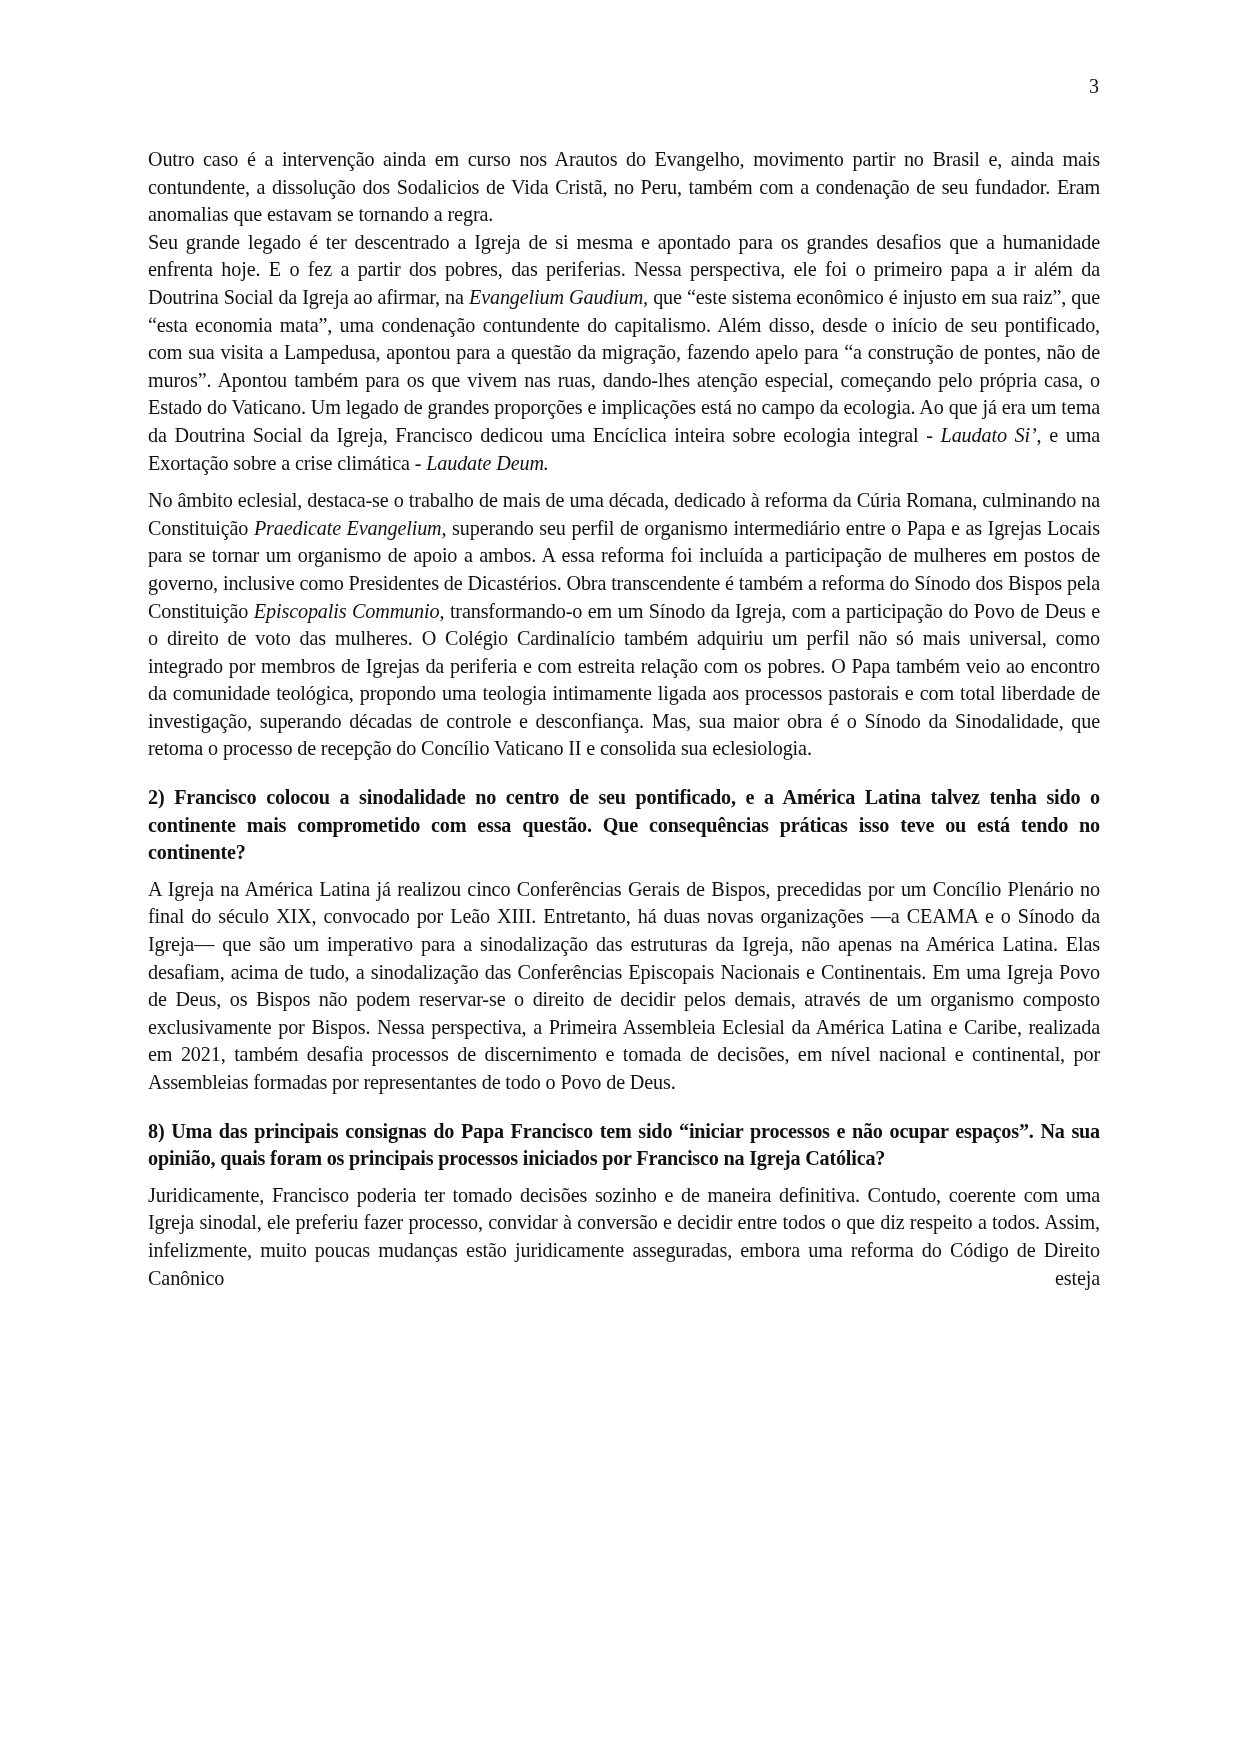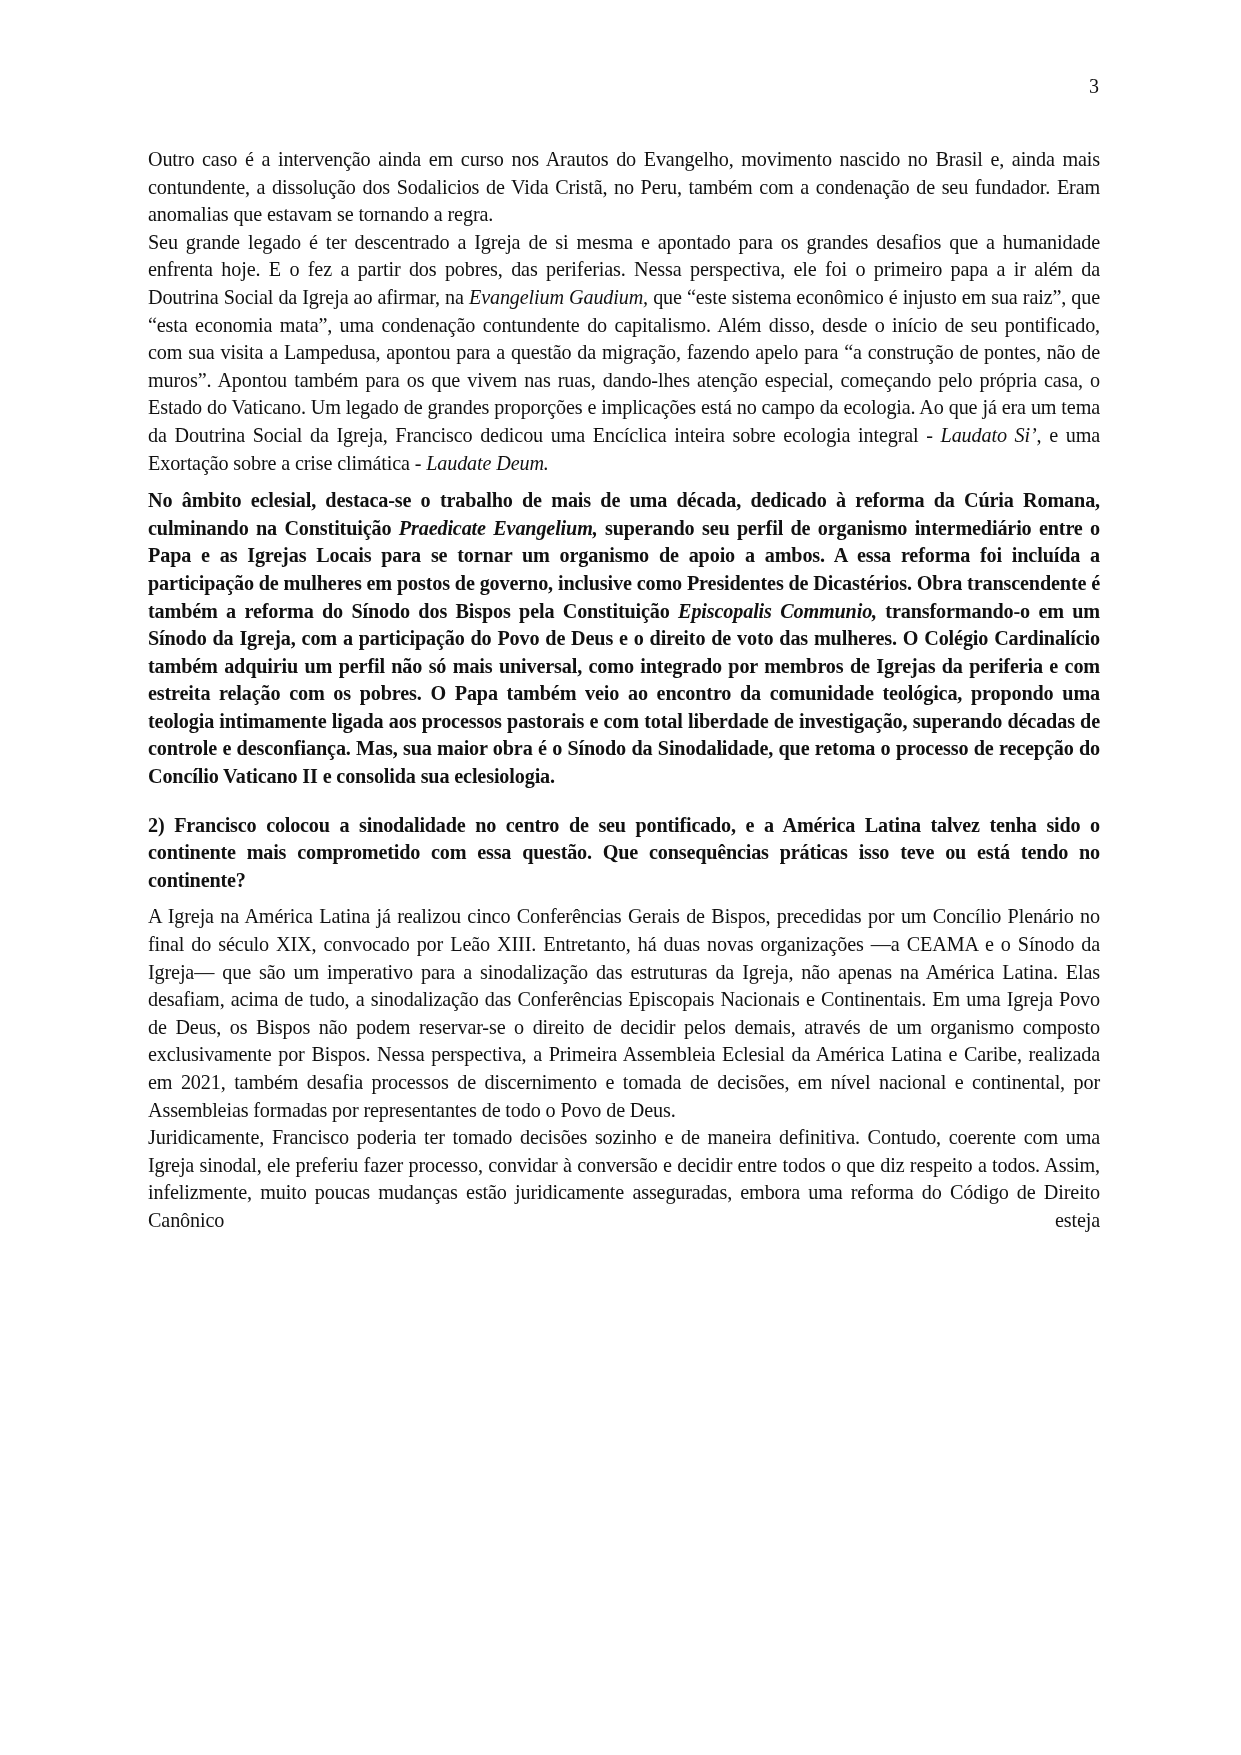--- a/index.html
+++ b/index.html
@@ -35,33 +35,34 @@
       text-align: justify;
       letter-spacing: -0.15px;
     }
     .question {
       font-weight: bold;
       margin-top: 21px;
       margin-bottom: 9px;
       letter-spacing: -0.2px;
     }
     .answer { margin-bottom: 0; }
-    .gap { margin-top: 10px; font-weight: bold; }
+    .gap { margin-top: 10px; }
     em { font-style: italic; }
   </style>
 </head>
 <body>
 
 <div class="page-number">3</div>
 
 <div class="content">
 
-  <p class="body">Outro caso é a intervenção ainda em curso nos Arautos do Evangelho, movimento nascido no Brasil e, ainda mais contundente, a dissolução dos Sodalicios de Vida Cristã, no Peru, também com a condenação de seu fundador. Eram anomalias que estavam se tornando a regra.</p>
+  <p class="body">Outro caso é a intervenção ainda em curso nos Arautos do Evangelho, movimento partir no Brasil e, ainda mais contundente, a dissolução dos Sodalicios de Vida Cristã, no Peru, também com a condenação de seu fundador. Eram anomalias que estavam se tornando a regra.</p>
 
   <p class="answer"><span>Seu grande legado é ter descentrado a Igreja de si mesma e apontado para os grandes desafios que a humanidade enfrenta hoje. E o fez a partir dos pobres, das periferias. Nessa perspectiva, ele foi o primeiro papa a ir além da Doutrina Social da Igreja ao afirmar, na </span><em>Evangelium Gaudium,</em><span> que “este sistema econômico é injusto em sua raiz”, que “esta economia mata”, uma condenação contundente do capitalismo. Além disso, desde o início de seu pontificado, com sua visita a Lampedusa, apontou para a questão da migração, fazendo apelo para “a construção de pontes, não de muros”. Apontou também para os que vivem nas ruas, dando-lhes atenção especial, começando pelo própria casa, o Estado do Vaticano. Um legado de grandes proporções e implicações está no campo da ecologia. Ao que já era um tema da Doutrina Social da Igreja, Francisco dedicou uma Encíclica inteira sobre ecologia integral - </span><em>Laudato Si’</em><span>, e uma Exortação sobre a crise climática - </span><em>Laudate Deum.</em></p>
   <p class="answer gap"><span>No âmbito eclesial, destaca-se o trabalho de mais de uma década, dedicado à reforma da Cúria Romana, culminando na Constituição </span><em>Praedicate Evangelium,</em><span> superando seu perfil de organismo intermediário entre o Papa e as Igrejas Locais para se tornar um organismo de apoio a ambos. A essa reforma foi incluída a participação de mulheres em postos de governo, inclusive como Presidentes de Dicastérios. Obra transcendente é também a reforma do Sínodo dos Bispos pela Constituição </span><em>Episcopalis Communio,</em><span> transformando-o em um Sínodo da Igreja, com a participação do Povo de Deus e o direito de voto das mulheres. O Colégio Cardinalício também adquiriu um perfil não só mais universal, como integrado por membros de Igrejas da periferia e com estreita relação com os pobres. O Papa também veio ao encontro da comunidade teológica, propondo uma teologia intimamente ligada aos processos pastorais e com total liberdade de investigação, superando décadas de controle e desconfiança. Mas, sua maior obra é o Sínodo da Sinodalidade, que retoma o processo de recepção do Concílio Vaticano II e consolida sua eclesiologia.</span></p>
 
   <p class="question">2) Francisco colocou a sinodalidade no centro de seu pontificado, e a América Latina talvez tenha sido o continente mais comprometido com essa questão. Que consequências práticas isso teve ou está tendo no continente?</p>
   <p class="answer">A Igreja na América Latina já realizou cinco Conferências Gerais de Bispos, precedidas por um Concílio Plenário no final do século XIX, convocado por Leão XIII. Entretanto, há duas novas organizações —a CEAMA e o Sínodo da Igreja— que são um imperativo para a sinodalização das estruturas da Igreja, não apenas na América Latina. Elas desafiam, acima de tudo, a sinodalização das Conferências Episcopais Nacionais e Continentais. Em uma Igreja Povo de Deus, os Bispos não podem reservar-se o direito de decidir pelos demais, através de um organismo composto exclusivamente por Bispos. Nessa perspectiva, a Primeira Assembleia Eclesial da América Latina e Caribe, realizada em 2021, também desafia processos de discernimento e tomada de decisões, em nível nacional e continental, por Assembleias formadas por representantes de todo o Povo de Deus.</p>
 
+  <p class="question">8) Uma das principais consignas do Papa Francisco tem sido “iniciar processos e não ocupar espaços”. Na sua opinião, quais foram os principais processos iniciados por Francisco na Igreja Católica?</p>
   <p class="answer" style="text-align-last: justify;">Juridicamente, Francisco poderia ter tomado decisões sozinho e de maneira definitiva. Contudo, coerente com uma Igreja sinodal, ele preferiu fazer processo, convidar à conversão e decidir entre todos o que diz respeito a todos. Assim, infelizmente, muito poucas mudanças estão juridicamente asseguradas, embora uma reforma do Código de Direito Canônico esteja</p>
 
 </div>
 
 </body></html>

